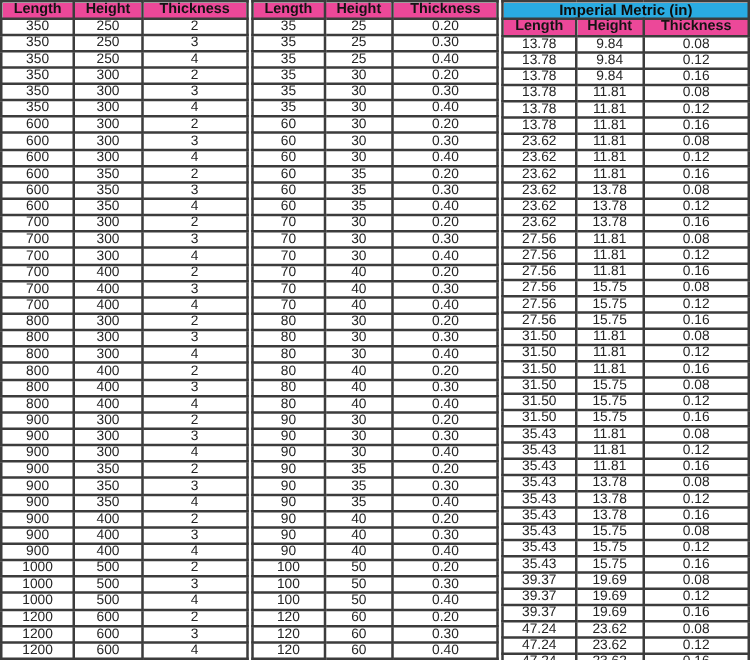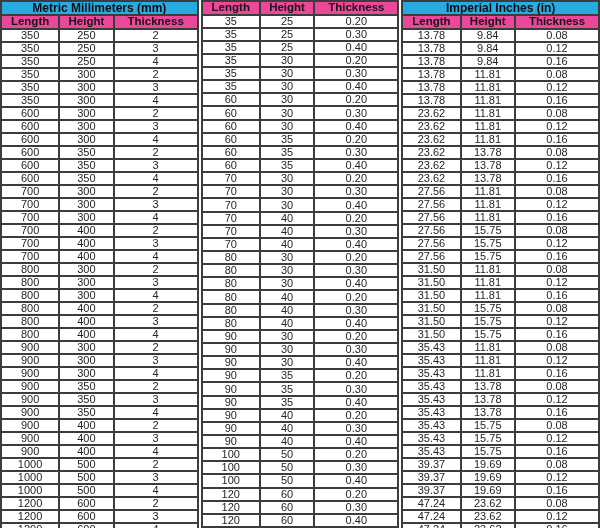--- a/index.html
+++ b/index.html
@@ -50,23 +50,20 @@
   }
 </style>
 </head>
 <body>
 
 <div class="wrap">
 
   <table class="section">
     <thead>
       <tr>
-        <th colspan="3" class="section-title">Metric Millimeters (mm)</th>
-      </tr>
-      <tr>
         <th class="col-header">Length</th>
         <th class="col-header">Height</th>
         <th class="col-header">Thickness</th>
       </tr>
     </thead>
     <tbody>
         <tr>
           <td>350</td>
           <td>250</td>
           <td>2</td>
@@ -467,21 +464,21 @@
           <td>120</td>
           <td>60</td>
           <td>0.40</td>
         </tr>
       </tbody>
   </table>
 
   <table class="section">
     <thead>
       <tr>
-        <th colspan="3" class="section-title">Imperial Inches (in)</th>
+        <th colspan="3" class="section-title">Imperial Metric (in)</th>
       </tr>
       <tr>
         <th class="col-header">Length</th>
         <th class="col-header">Height</th>
         <th class="col-header">Thickness</th>
       </tr>
     </thead>
     <tbody>
         <tr>
           <td>13.78</td>

